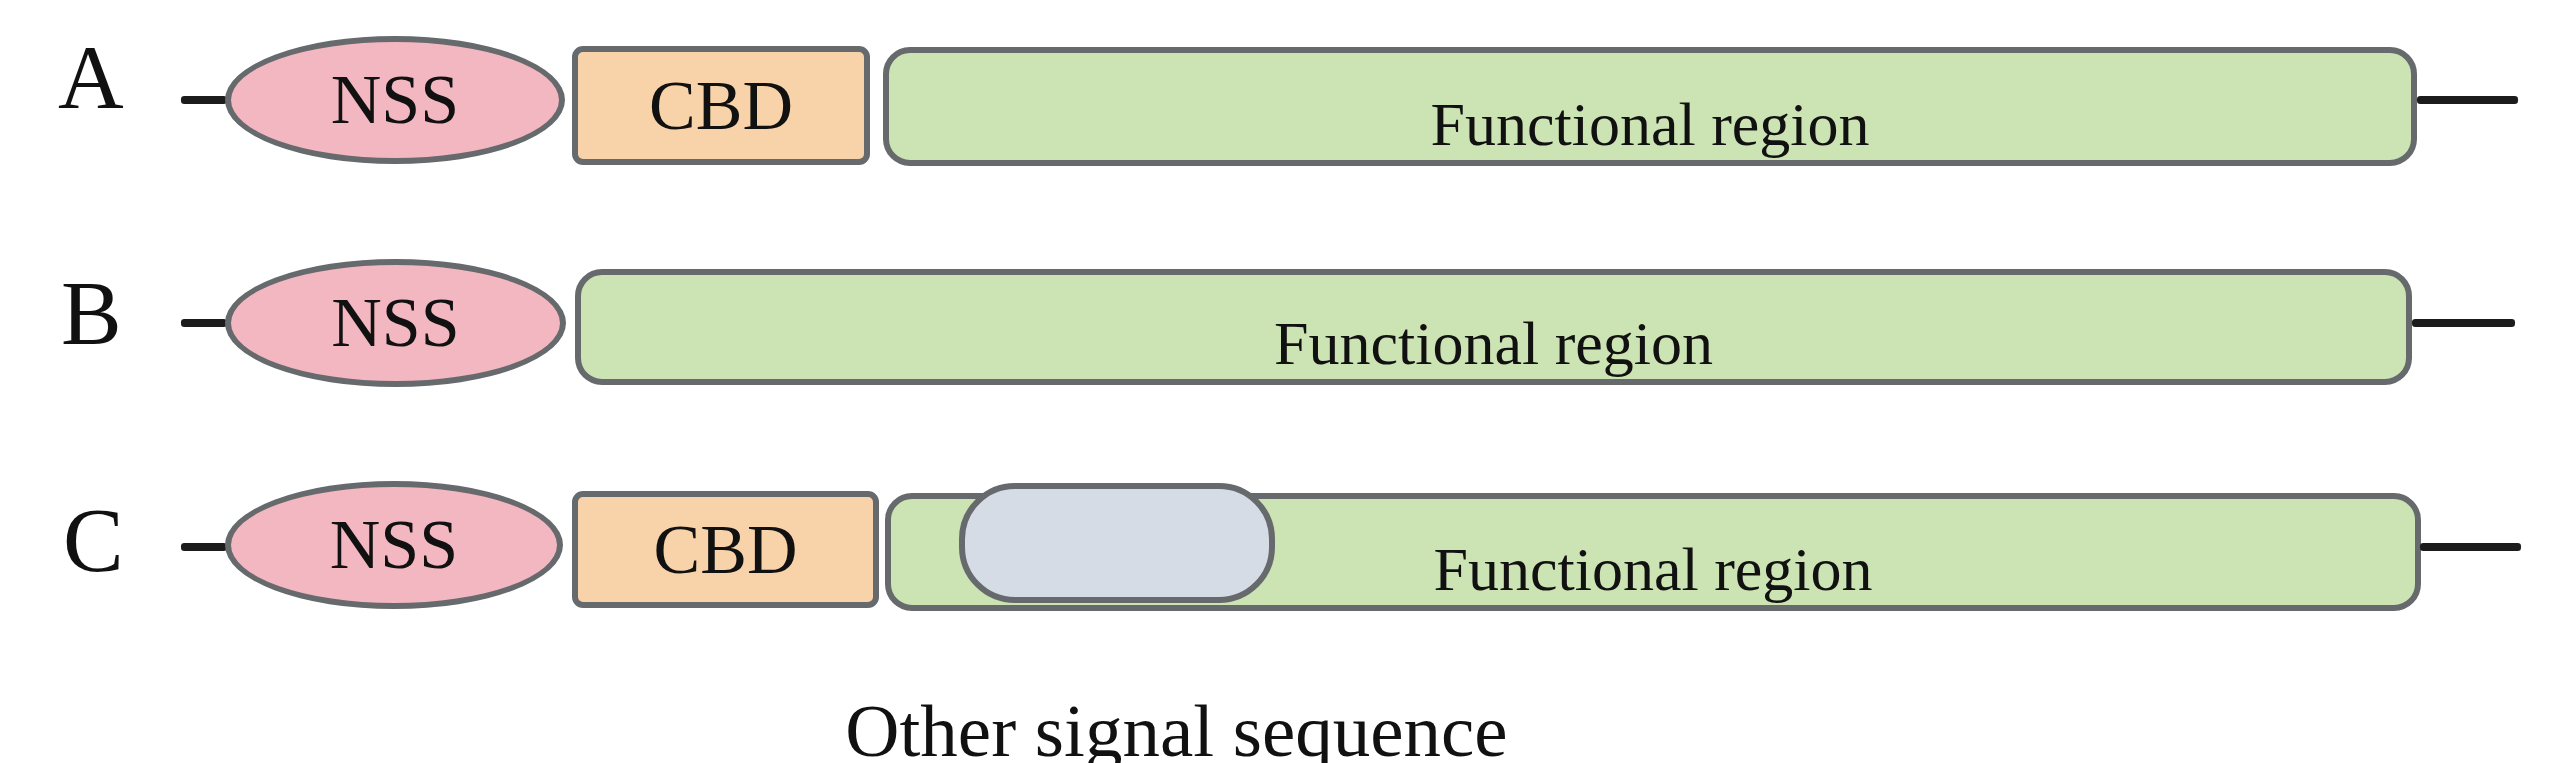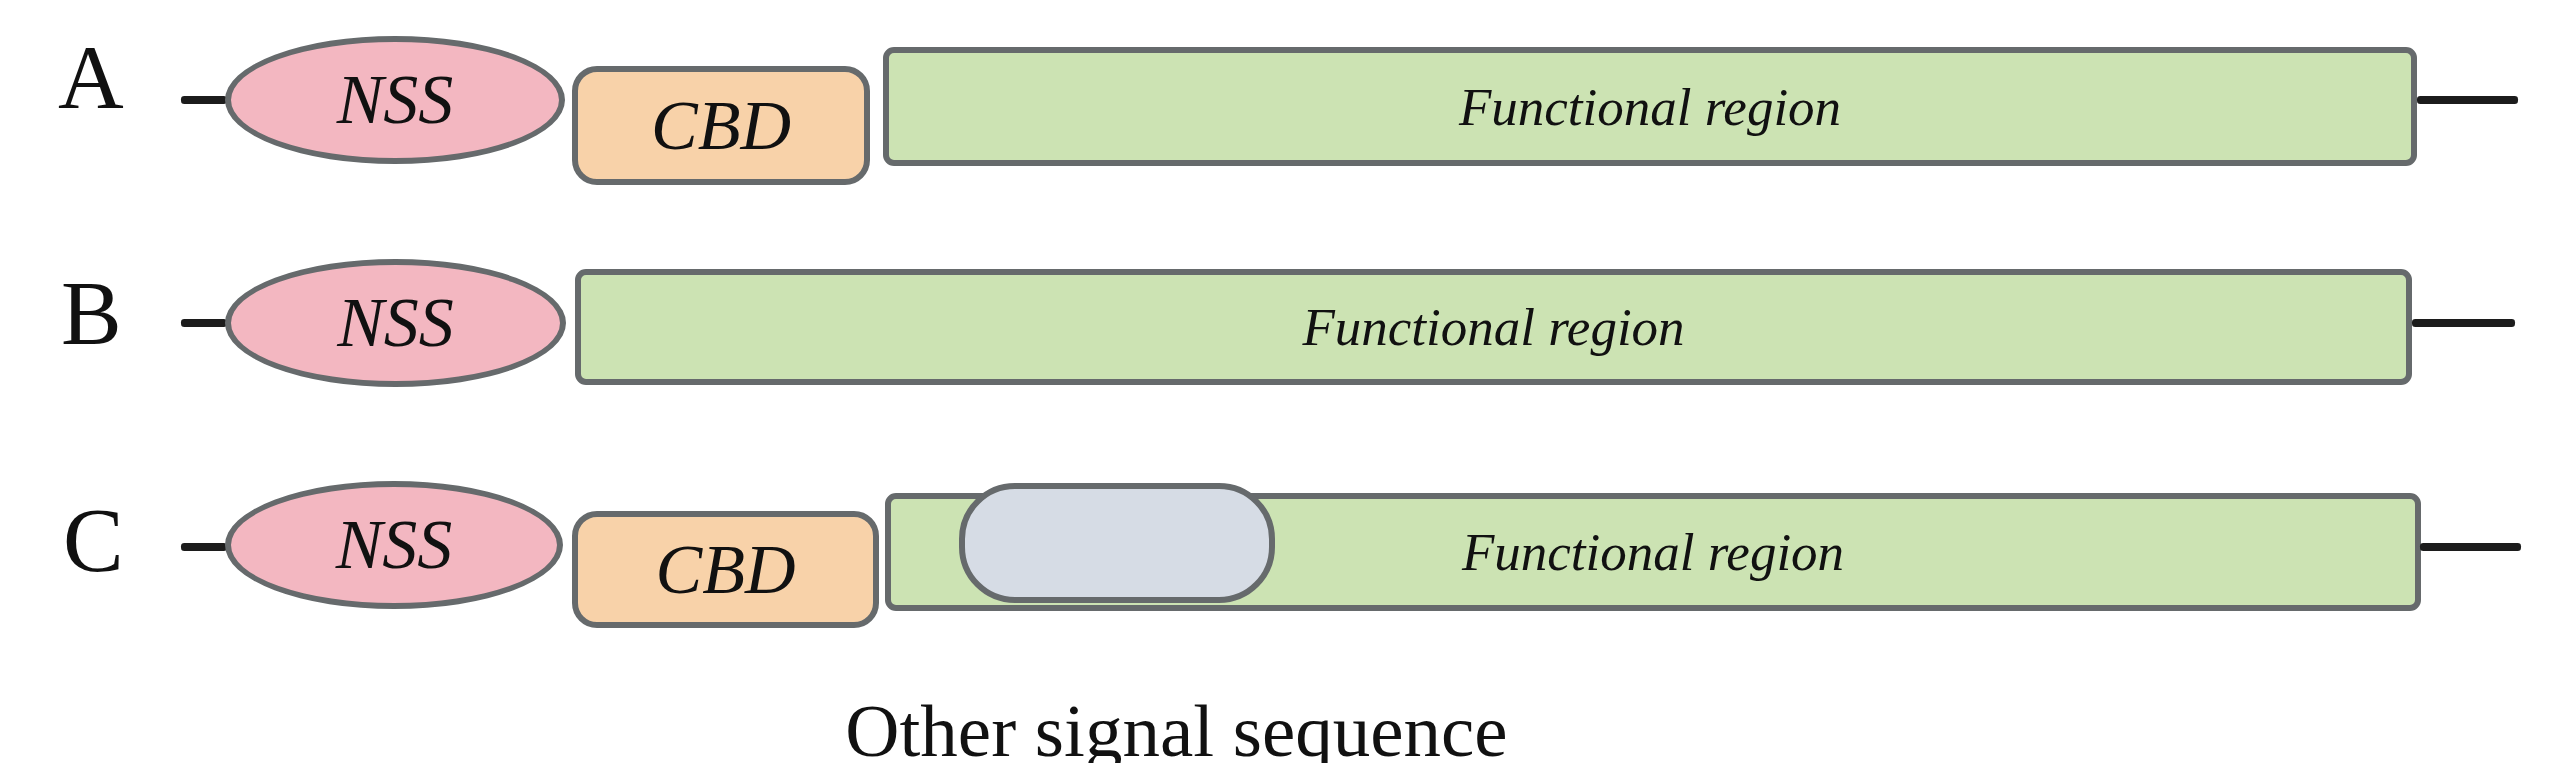--- a/index.html
+++ b/index.html
@@ -28,37 +28,36 @@
     border-radius: 3.3px;
   }
   .shape {
     position: absolute;
     box-sizing: border-box;
     border: 6.6px solid var(--shape-border, #666a6c);
     display: flex;
     align-items: center;
     justify-content: center;
     color: var(--text, #111);
-    font-style: italic;
   }
   .nss {
     background: var(--nss-fill, #f3b7c1);
     border-radius: 50%;
     font-size: 70px;
   }
   .cbd {
     background: var(--cbd-fill, #f8d2a9);
-    border-radius: 25px;
+    border-radius: 11px;
     font-size: 70px;
-    margin-top: 20px;
   }
   .func {
     background: var(--functional-fill, #cce3b3);
-    border-radius: 11px;
-    font-size: 53px;
+    border-radius: 27px;
+    font-size: 62px;
+    align-items: flex-end;
   }
   .other {
     background: var(--other-signal-fill, #d6dce5);
     border-radius: 56px;
   }
   .caption {
     position: absolute;
     left: 787px;
     top: 685px;
     width: 779px;

